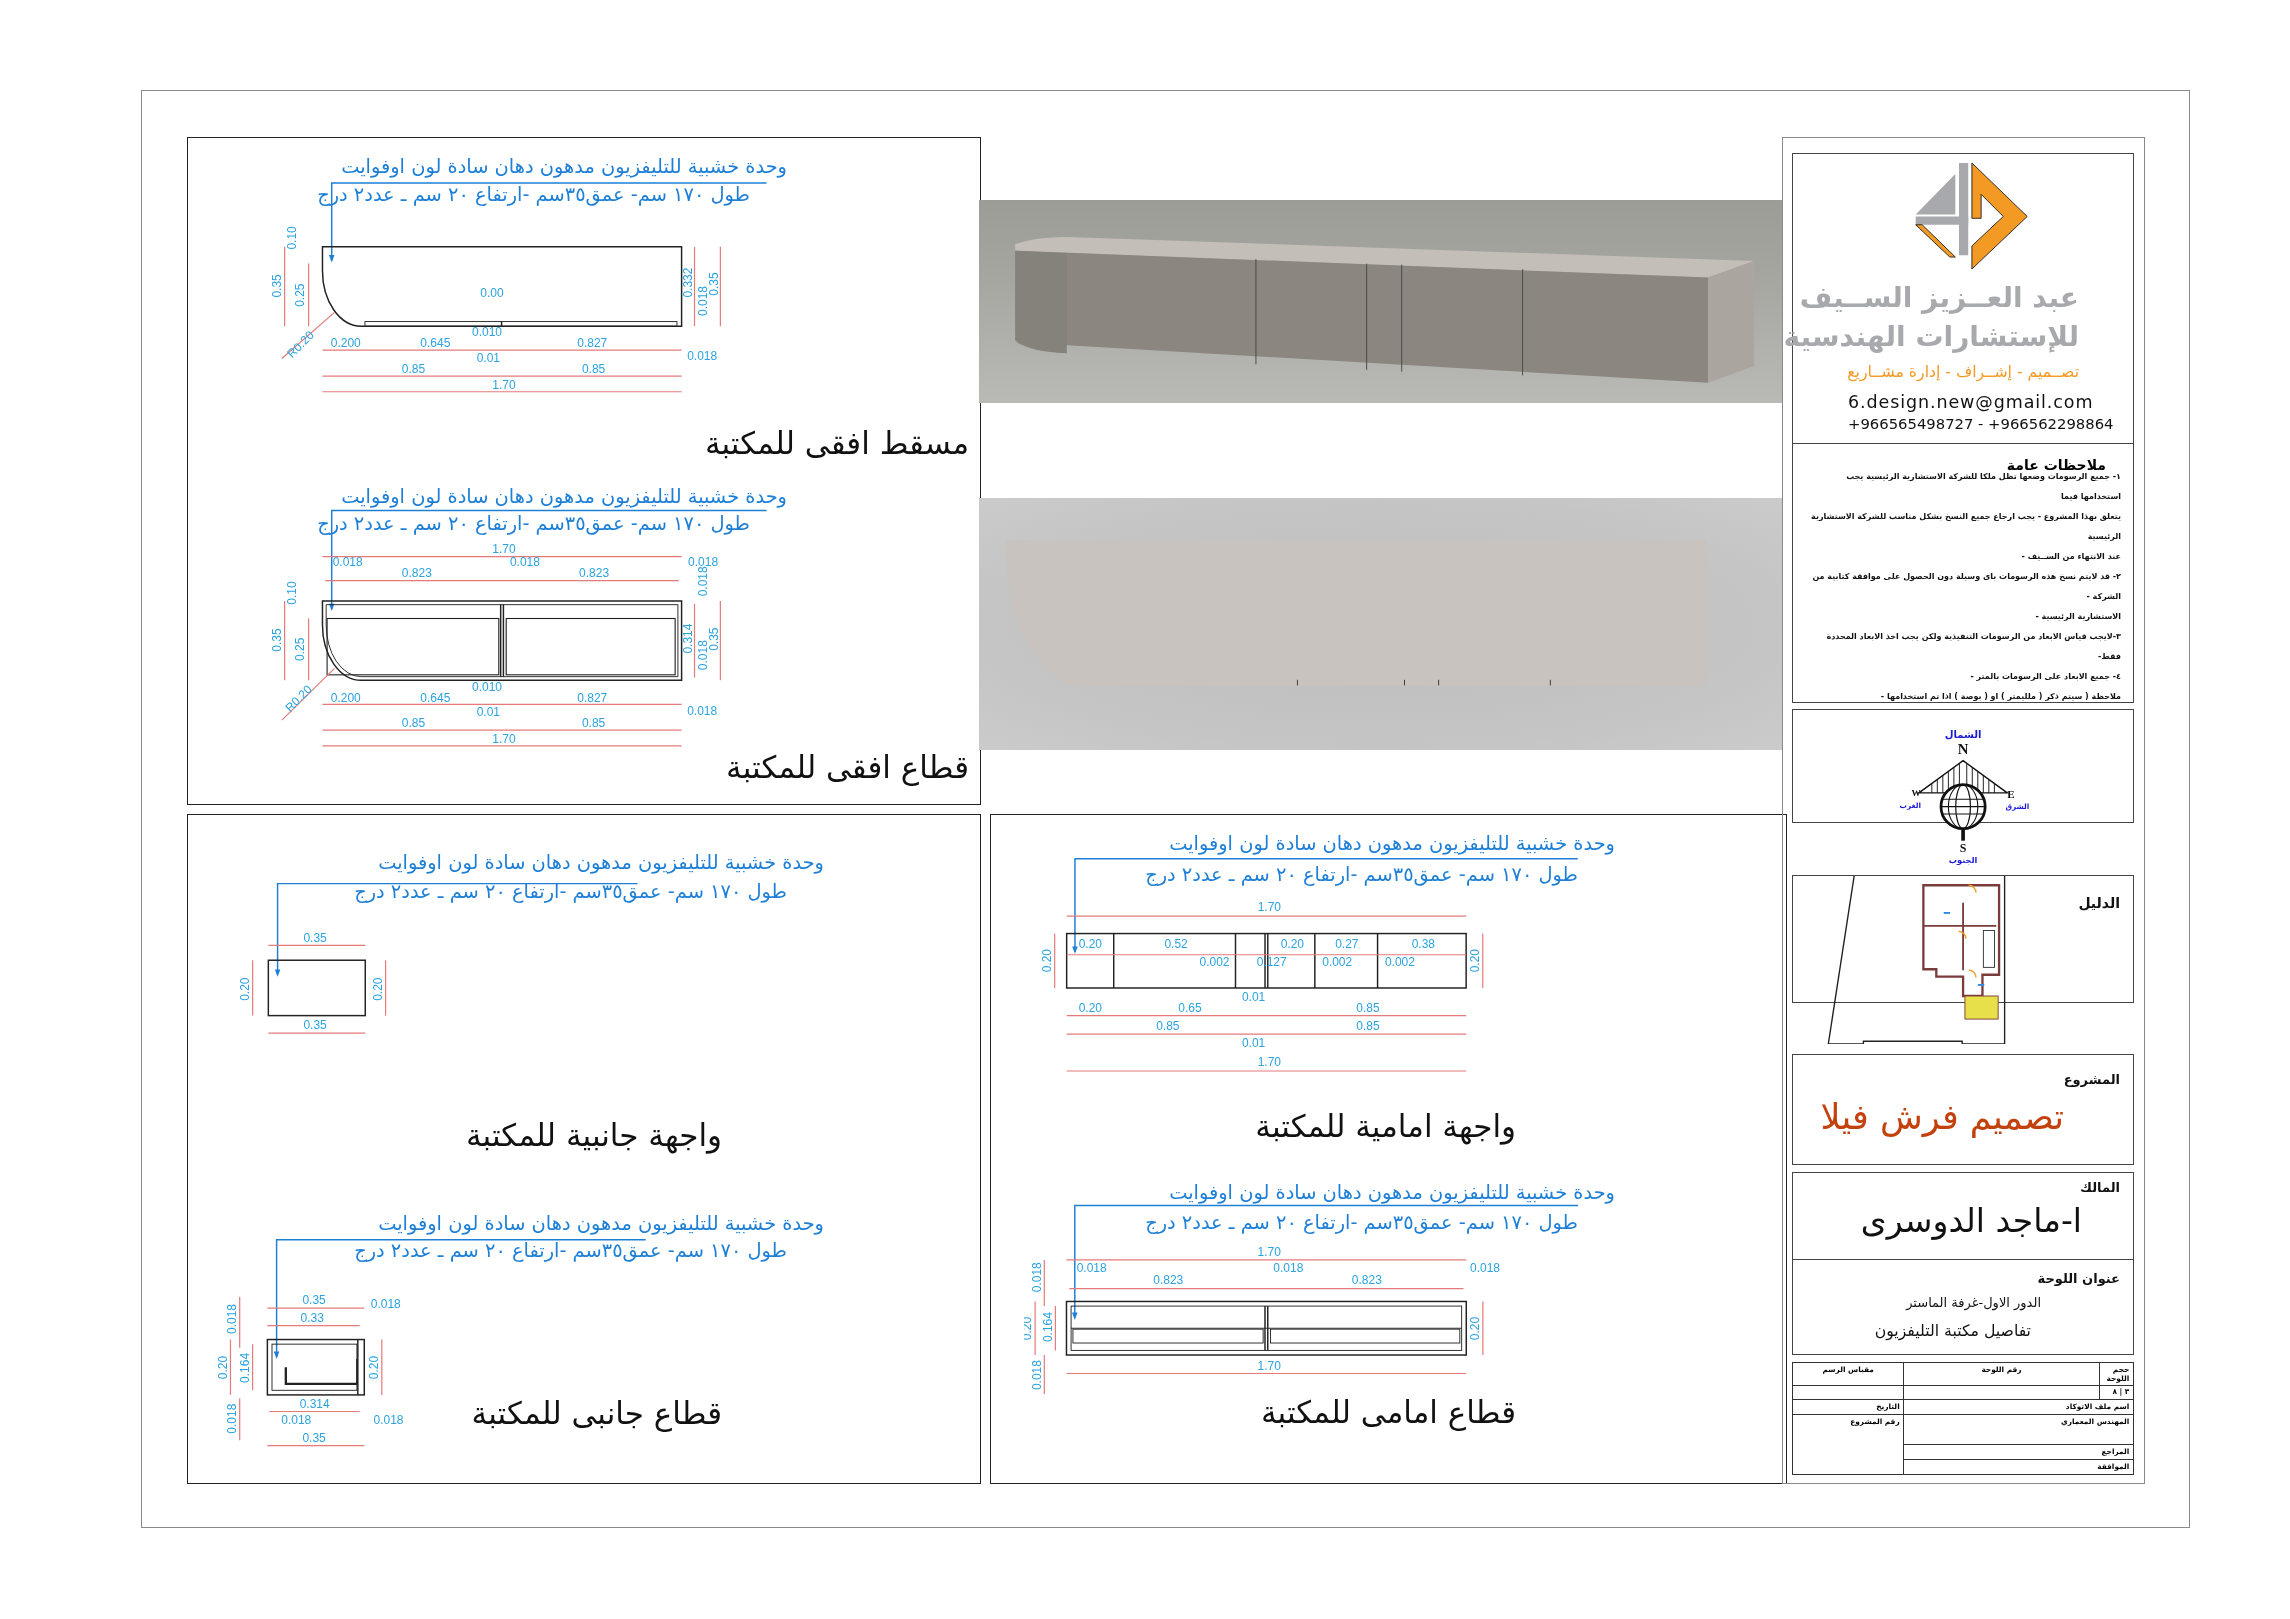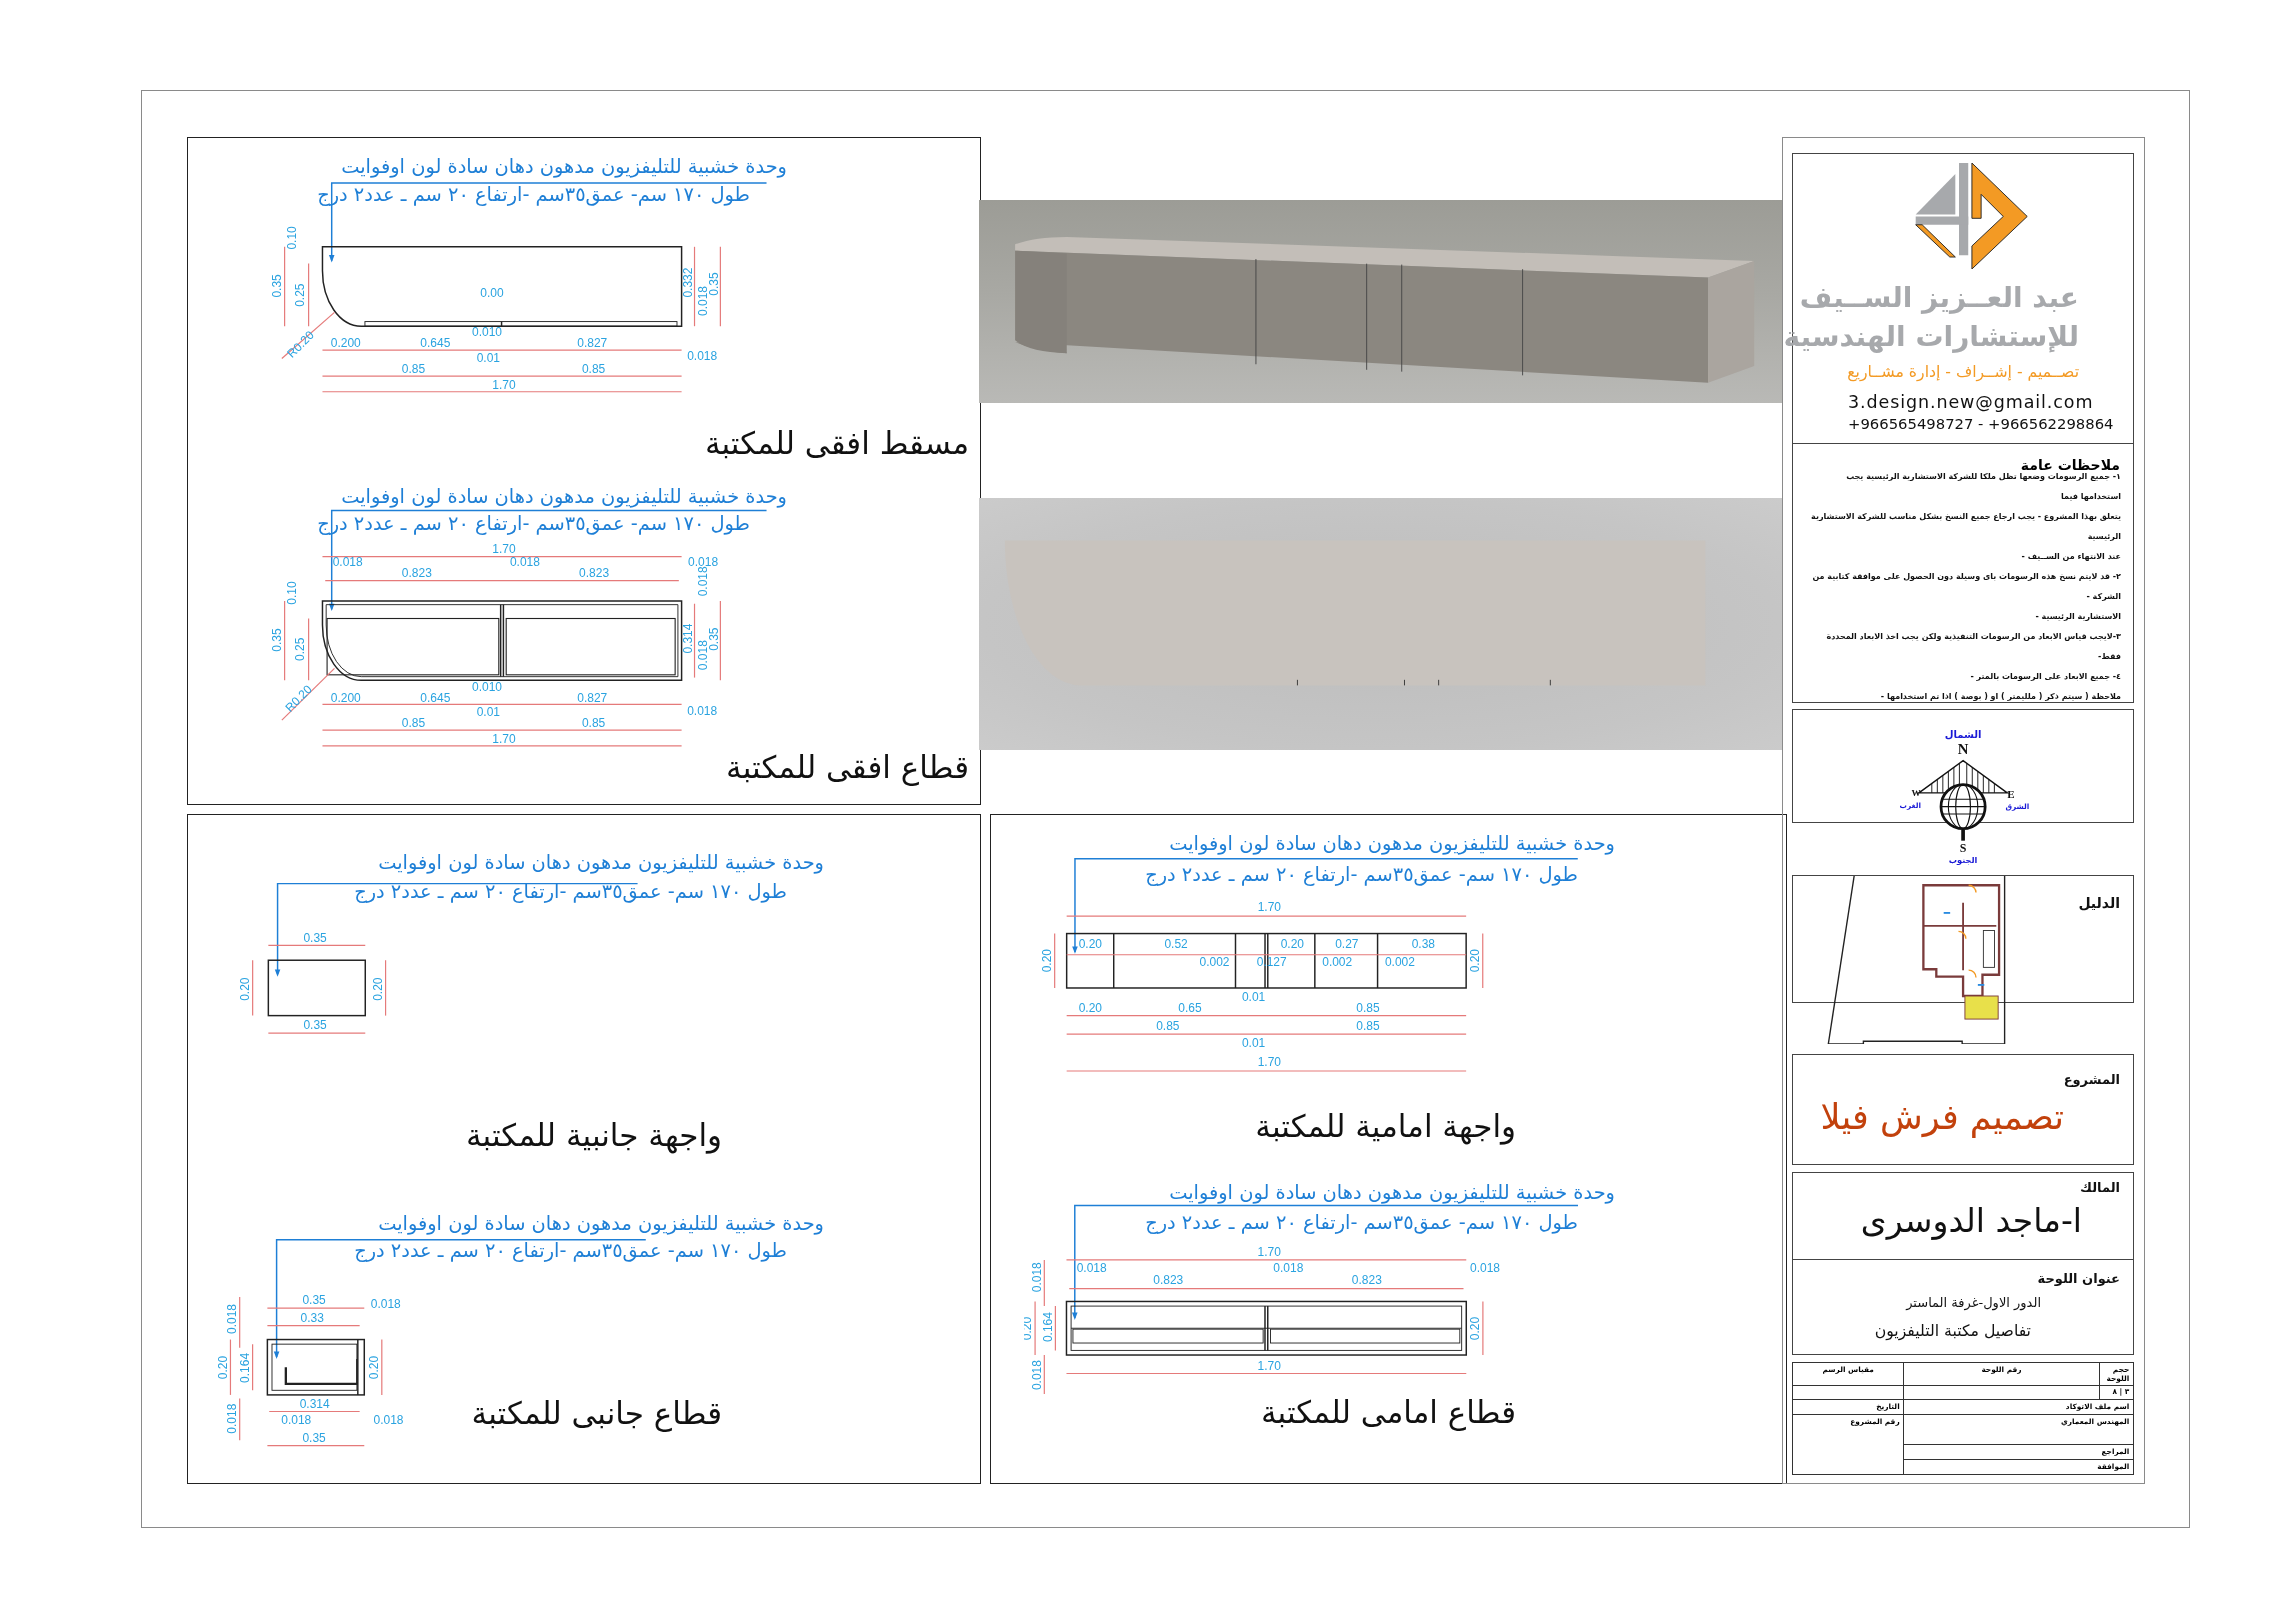--- a/index.html
+++ b/index.html
@@ -287,26 +287,26 @@
   <svg class="abs" style="left:118px;top:9.2px;" width="120" height="106" viewBox="0 0 130 115">
     <polygon points="5,56 48,12 48,56" fill="#a7a9ac"></polygon>
     <polygon points="52,0 52,100 62,100 62,0" fill="#a7a9ac"></polygon>
     <polygon points="5,58 62,58 62,67 5,67" fill="#a7a9ac"></polygon>
     <polygon points="5,67 42,102 48,102 12,67" fill="#f39a24" stroke="#222" stroke-width="1"></polygon>
     <polygon points="66,0 126,58 66,115 66,90 100,58 76,34 76,60 66,60" fill="#f39a24" stroke="#222" stroke-width="1"></polygon>
   </svg>
   <div class="abs ar" style="right:54px;top:127px;font-size:28px;font-weight:bold;color:#a7a9ac;white-space:nowrap;">عبد العــزيز الســيف</div>
   <div class="abs ar" style="right:54px;top:166px;font-size:28px;font-weight:bold;color:#a7a9ac;white-space:nowrap;">للإستشارات الهندسية</div>
   <div class="abs ar" style="right:54px;top:208px;font-size:15.7px;font-weight:normal;color:#f39a24;white-space:nowrap;">تصــميم - إشــراف - إدارة مشــاريع</div>
-  <div class="abs" style="left:55px;top:238px;font-size:17.5px;color:#111;letter-spacing:0.9px;">3.design.new@gmail.com</div>
+  <div class="abs" style="left:55px;top:238px;font-size:17.5px;color:#111;letter-spacing:0.9px;">6.design.new@gmail.com</div>
   <div class="abs" style="left:55px;top:261px;font-size:14.8px;color:#111;">+966565498727 - +966562298864</div>
 </div>
 
 <div class="tb-box" style="top:443px;height:260px;">
-  <div class="abs ar" style="right:13px;top:13px;font-size:14px;font-weight:bold;">ملاحظات عامة</div>
+  <div class="abs ar" style="right:27px;top:13px;font-size:14px;font-weight:bold;">ملاحظات عامة</div>
 </div>
 <div class="notes-list">
   <div>١- جميع الرسومات وضعها تظل ملكا للشركة الاستشارية الرئيسية يجب استخدامها فيما</div>
   <div>يتعلق بهذا المشروع - يجب ارجاع جميع النسخ بشكل مناسب للشركة الاستشارية الرئيسية</div>
   <div>عند الانتهاء من الســيف -</div>
   <div>٢- قد لايتم نسخ هذه الرسومات باى وسيلة دون الحصول على موافقة كتابية من الشركة -</div>
   <div>الاستشارية الرئيسية -</div>
   <div>٣-لايجب قياس الابعاد من الرسومات التنفيذية ولكن يجب اخذ الابعاد المحددة فقط-</div>
   <div>٤- جميع الابعاد على الرسومات بالمتر -</div>
   <div>ملاحظة ( سيتم ذكر ( ملليمتر ) او ( بوصة ) اذا تم استخدامها -</div>

